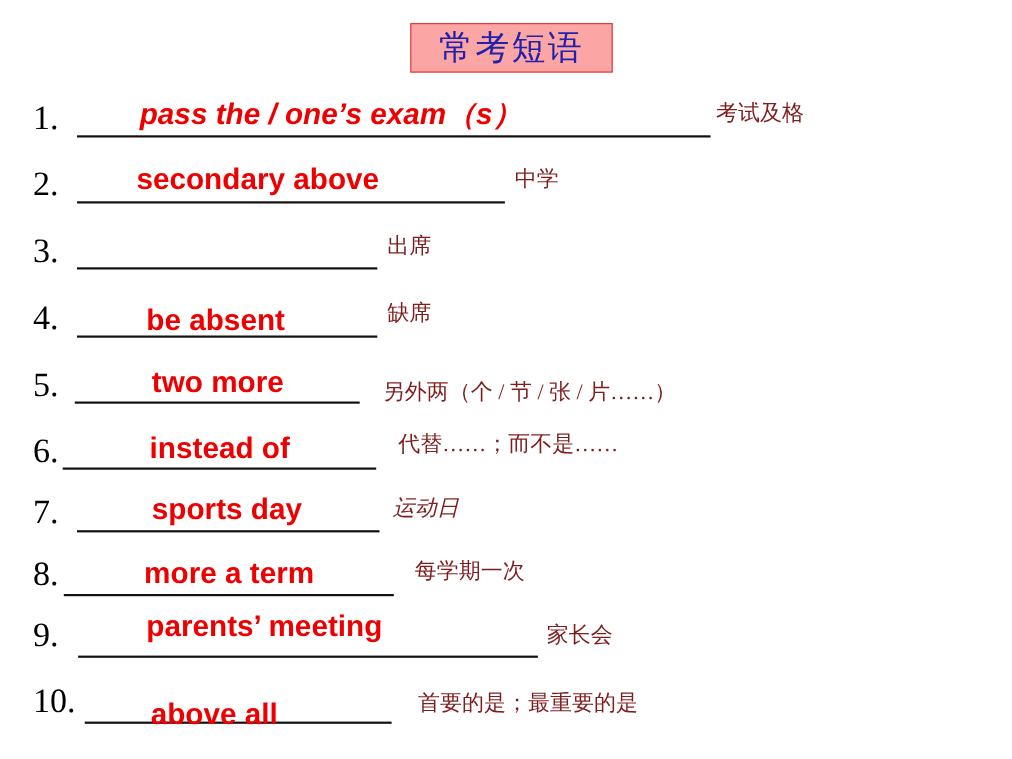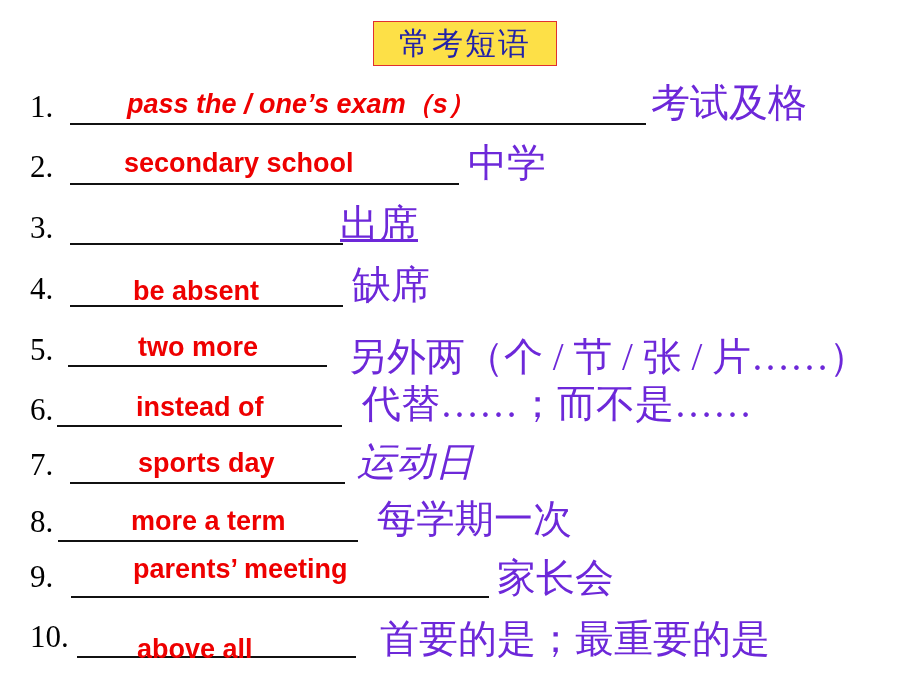--- a/index.html
+++ b/index.html
@@ -21,21 +21,21 @@
     height: 690px;
   }
 
   
   .title-box {
     position: absolute;
     left: 373px;
     top: 21px;
     width: 184px;
     height: 45px;
-    background: #fde047;
+    background: #fca5a5;
     border: 1px solid #e03030;
     box-sizing: border-box;
     display: flex;
     align-items: center;
     justify-content: center;
   }
   .title-text {
     color: #2222a8;
     font-family: "Liberation Serif", "DejaVu Serif", serif;
     font-size: 31px;
@@ -81,23 +81,23 @@
     font-family: "Liberation Sans", "DejaVu Sans", sans-serif;
     font-weight: bold;
     font-size: 27px;
     line-height: 30px;
     white-space: nowrap;
   }
 
   
   .gloss {
     position: absolute;
-    color: #6d28d9;
+    color: #7f1d1d;
     font-family: "Liberation Serif", "DejaVu Serif", serif;
-    font-size: 39px;
+    font-size: 20px;
     line-height: 34px;
     white-space: nowrap;
   }
 </style>
 </head>
 <body>
 
 <div id="slide">
 
   <div class="title-box">
@@ -110,30 +110,30 @@
       <span class="blank" style="left:70px; top:41px; width:576px;"></span>
       <span class="answer" style="left:127px; top:7px;font-style:italic;">pass the / one’s exam（s）</span>
       <span class="gloss" style="left:651px; top:4px;">考试及格</span>
     </div>
   </div>
 
   <div class="row" style="top:142px">
     <div class="row-inner">
       <span class="num">2.</span>
       <span class="blank" style="left:70px; top:41px; width:389px;"></span>
-      <span class="answer" style="left:124px; top:6px;">secondary school</span>
+      <span class="answer" style="left:124px; top:6px;">secondary above</span>
       <span class="gloss" style="left:468px; top:4px;">中学</span>
     </div>
   </div>
 
   <div class="row" style="top:203px">
     <div class="row-inner">
       <span class="num">3.</span>
       <span class="blank" style="left:70px; top:40px; width:273px;"></span>
-      <span class="gloss" style="left:340px; top:4px;text-decoration:underline;">出席</span>
+      <span class="gloss" style="left:352px; top:4px;">出席</span>
     </div>
   </div>
 
   <div class="row" style="top:264px">
     <div class="row-inner">
       <span class="num">4.</span>
       <span class="blank" style="left:70px; top:41px; width:273px;"></span>
       <span class="answer" style="left:133px; top:12px;">be absent</span>
       <span class="gloss" style="left:352px; top:4px;">缺席</span>
     </div>

